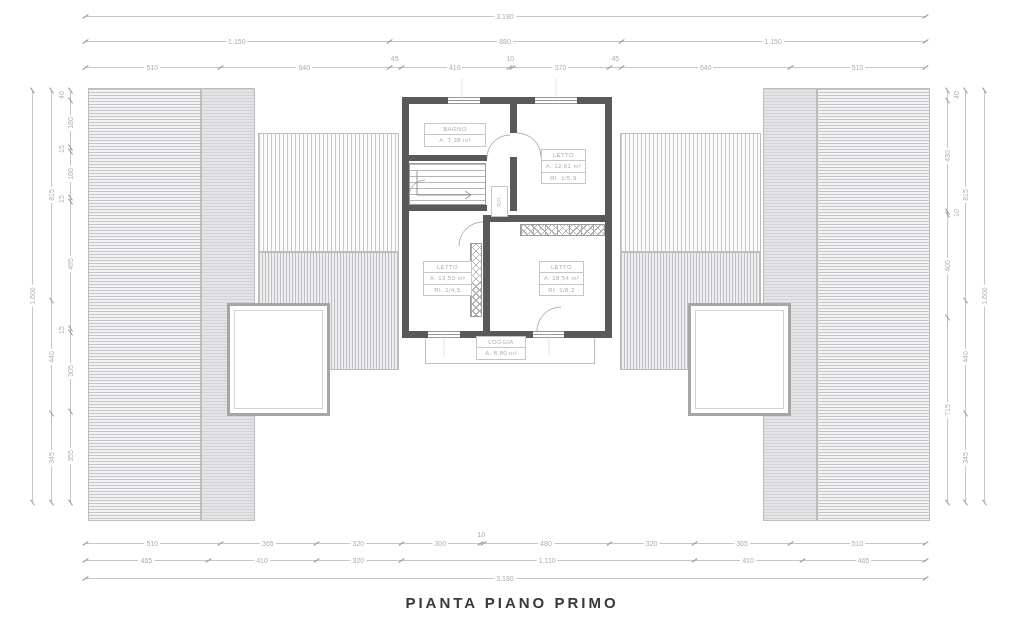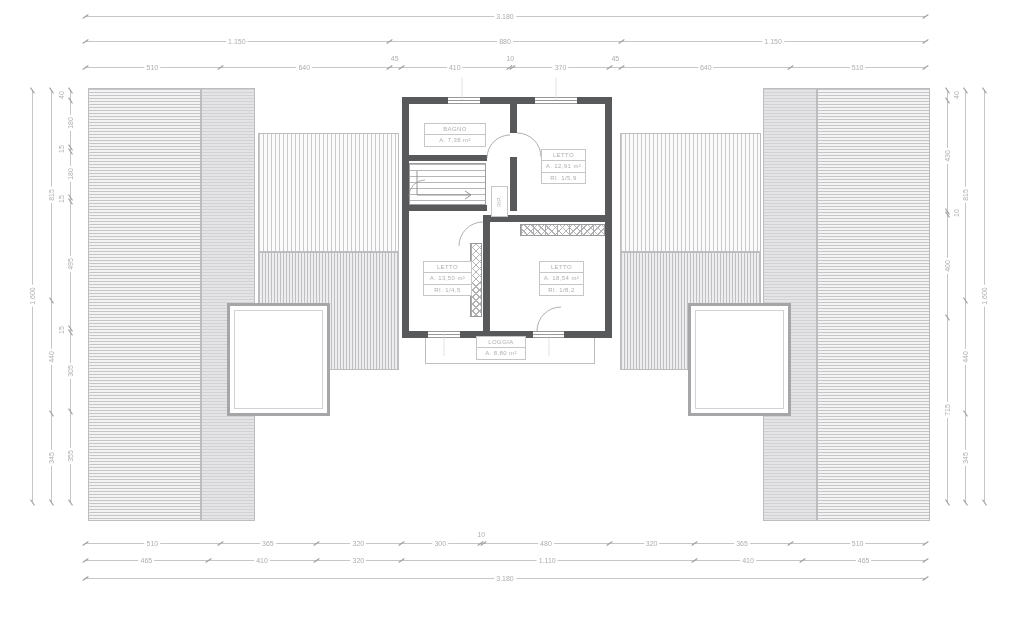--- a/index.html
+++ b/index.html
@@ -286,13 +286,14 @@
         <div class="tick-v" style="top: 412px;"></div>
       </div>
       <div class="dimcol" style="left: 984px; top: 90px; height: 412px;">
         <div class="dline-v"></div>
         <div class="tick-v" style="top: 0px;"></div>
         <div class="dlabel-v" style="top: 206px; left: 0px;">1.600</div>
         <div class="tick-v" style="top: 412px;"></div>
       </div>
     </div>
 
+  <div id="title">PIANTA PIANO PRIMO</div>
 </div>
 
 </body></html>

